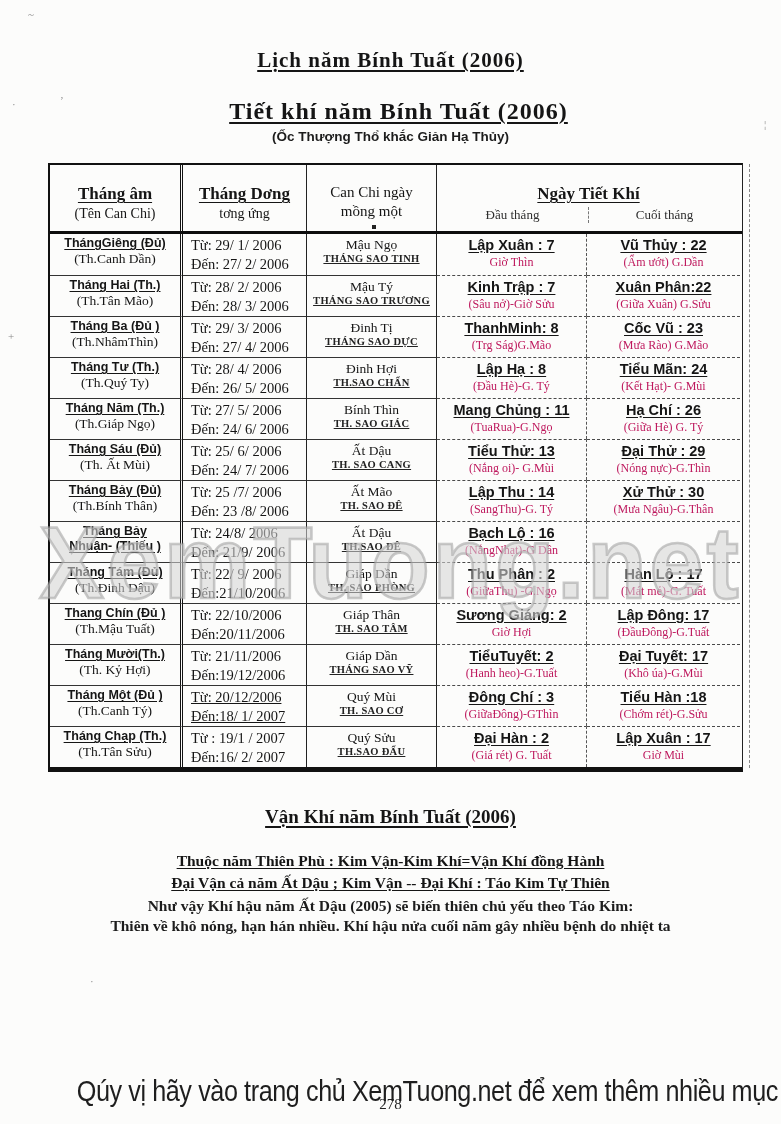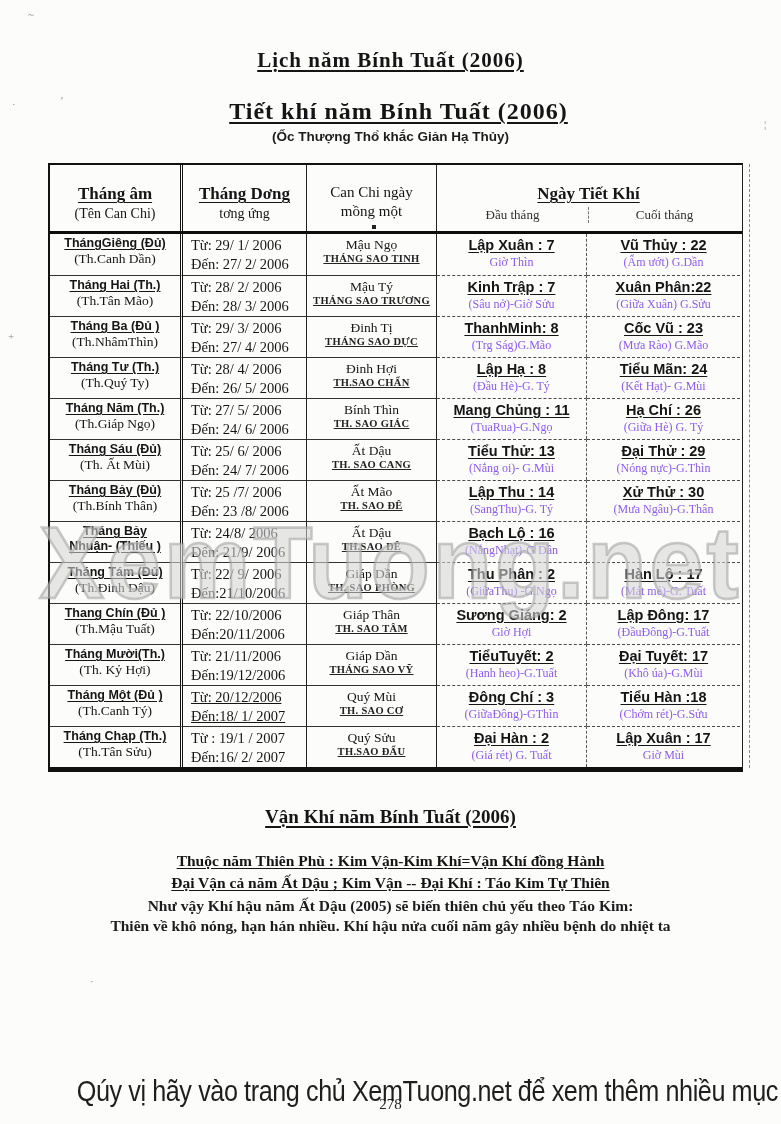--- a/index.html
+++ b/index.html
@@ -58,21 +58,21 @@
   .m-sub{font-size:13.5px;margin-top:1px;white-space:nowrap;}
   .m-sub.bold{font-family:"Liberation Sans",sans-serif;font-size:12.5px;font-weight:700;
     text-decoration:underline;text-underline-offset:2px;}
   .d-from,.d-to{font-size:14.5px;text-align:left;padding-left:8px;white-space:nowrap;line-height:19px;}
   .d-from.u,.d-to.u{text-decoration:underline;}
   .cc{font-size:13.5px;line-height:17px;}
   .sao{font-size:10.5px;font-weight:700;letter-spacing:.3px;color:#222;
     text-decoration:underline;white-space:nowrap;}
   .tk{font-family:"Liberation Sans",sans-serif;font-size:14.5px;font-weight:700;
     text-decoration:underline;text-underline-offset:2px;white-space:nowrap;line-height:19px;}
-  .tk-sub{font-size:12px;color:#8b5cf6;white-space:nowrap;line-height:15px;}
+  .tk-sub{font-size:12px;color:#be185d;white-space:nowrap;line-height:15px;}
 
   
   .vk-head{position:absolute;top:806px;left:0;width:100%;text-align:center;
     font-size:19px;font-weight:700;}
   .vk-line{position:absolute;left:0;width:100%;text-align:center;font-size:15.5px;white-space:nowrap;}
   .vk-l1{top:852px;font-weight:700;}
   .vk-l1 span,.vk-l2 span{text-decoration:underline;text-underline-offset:2px;}
   .vk-l2{top:874px;font-weight:700;}
   .vk-l3{top:897px;font-weight:600;color:#1d1d1d;}
   .vk-l4{top:917px;font-weight:600;color:#1d1d1d;}

